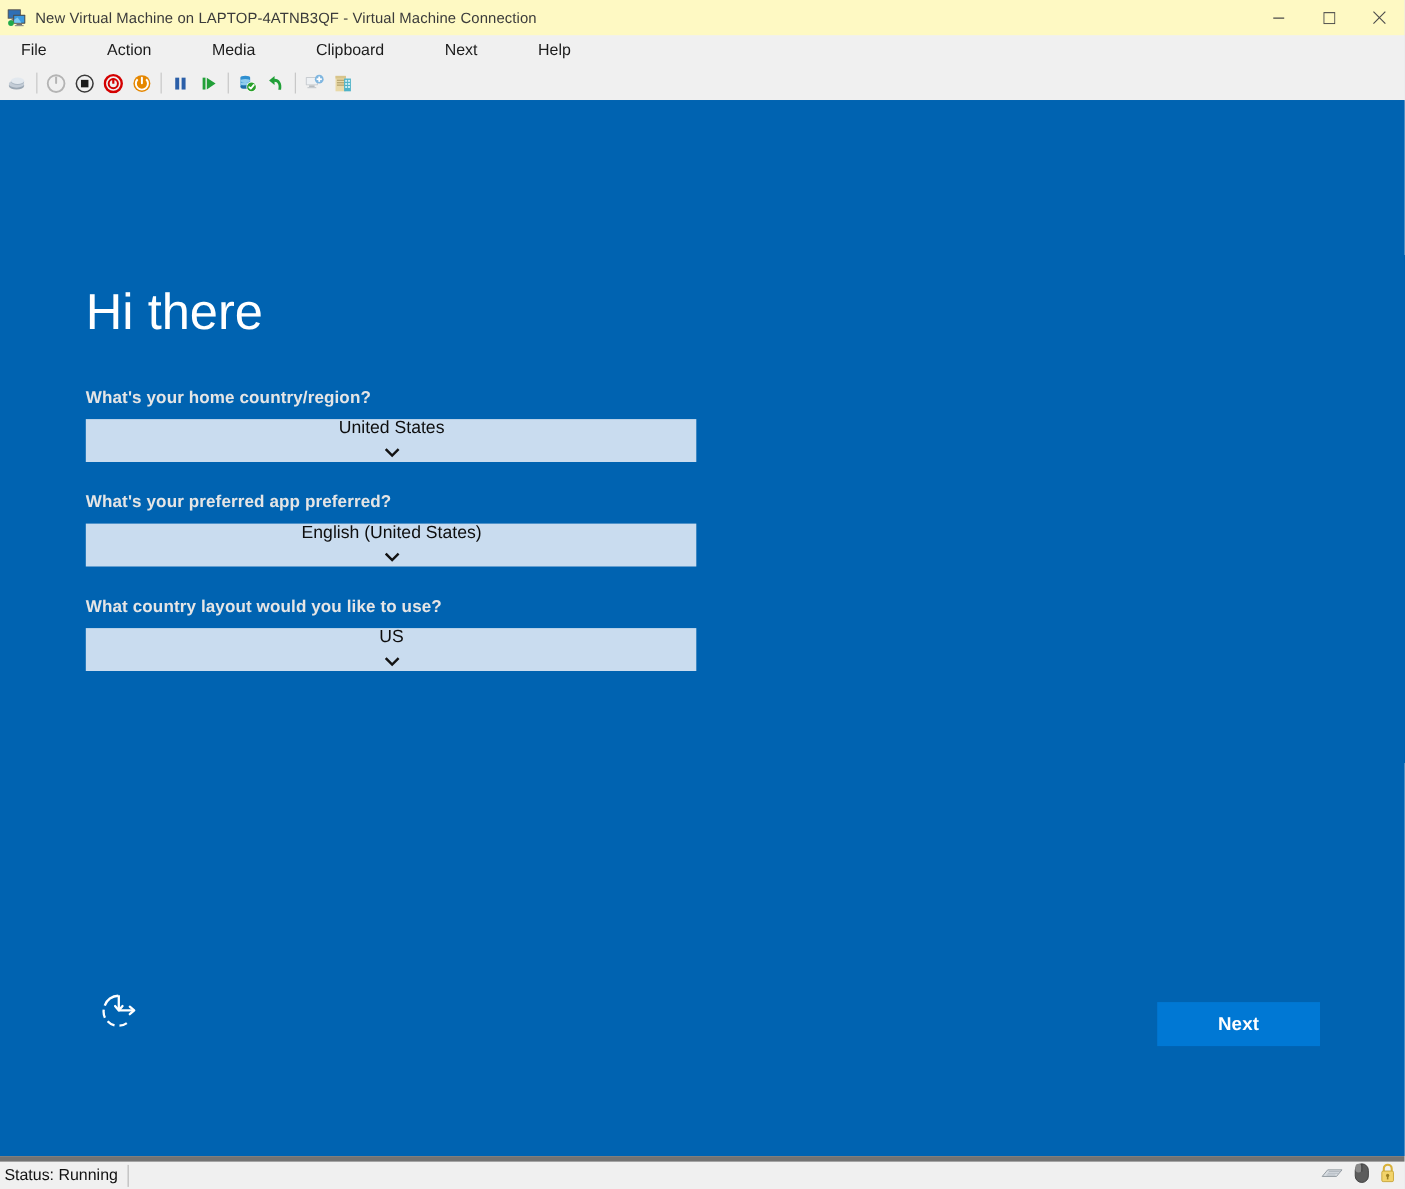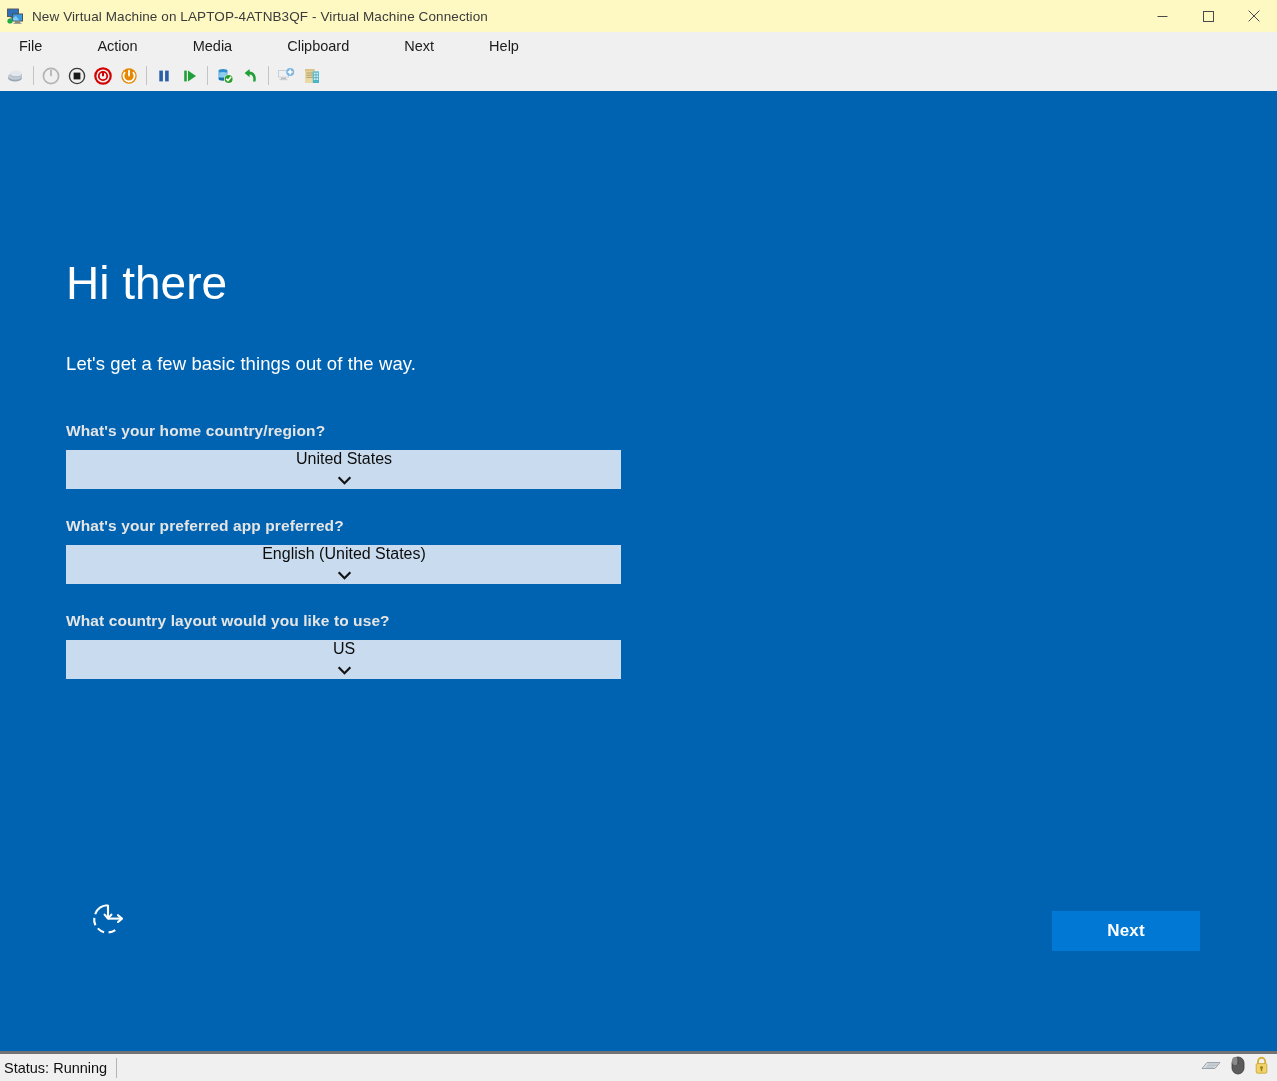--- a/index.html
+++ b/index.html
@@ -113,21 +113,21 @@
     position: relative;
     overflow: hidden;
   }
   .oobe {
     position: absolute;
     left: 0; top: 0; right: 0; bottom: 0;
     background: #0063b1;
   }
   .oobe-inner {
     position: absolute;
-    left: 66px;
+    left: 78px;
     top: 169px;
     width: 600px;
   }
   .oobe-title {
     font-size: 46px;
     font-weight: 300;
     color: #ffffff;
     letter-spacing: 0px;
     line-height: 1;
     margin-bottom: 47px;
@@ -199,21 +199,21 @@
   }
 
   
   .status-bar {
     height: 30px;
     flex: 0 0 30px;
     background: #f0f0f0;
     display: flex;
     align-items: center;
     position: relative;
-    border-top: 3px solid #737373;
+    border-top: 5px solid #737373;
   }
   .status-text {
     font-size: 14.5px;
     color: #111111;
     padding-left: 4px;
     white-space: nowrap;
   }
   .status-sep {
     width: 1px;
     height: 20px;
@@ -391,21 +391,20 @@
     </div>
 
   </div>
 
   <div class="vm-screen">
     <div class="oobe">
 
       <div class="oobe-inner">
 
         <div class="oobe-title">Hi there</div>
-        <div class="oobe-sub">Let's get a few basic things out of the way.</div>
 
         <div class="field-group">
           <div class="field-label">What's your home country/region?</div>
           <div class="combo">
             <span class="combo-value">United States</span>
             <span class="combo-chev">
               <svg width="17" height="17" viewBox="0 0 17 17">
                   <path d="M3.4 6 L8.5 11.2 L13.6 6" fill="none" stroke="#131313" stroke-width="2.2" stroke-linecap="square"></path>
                 </svg>
             </span>

